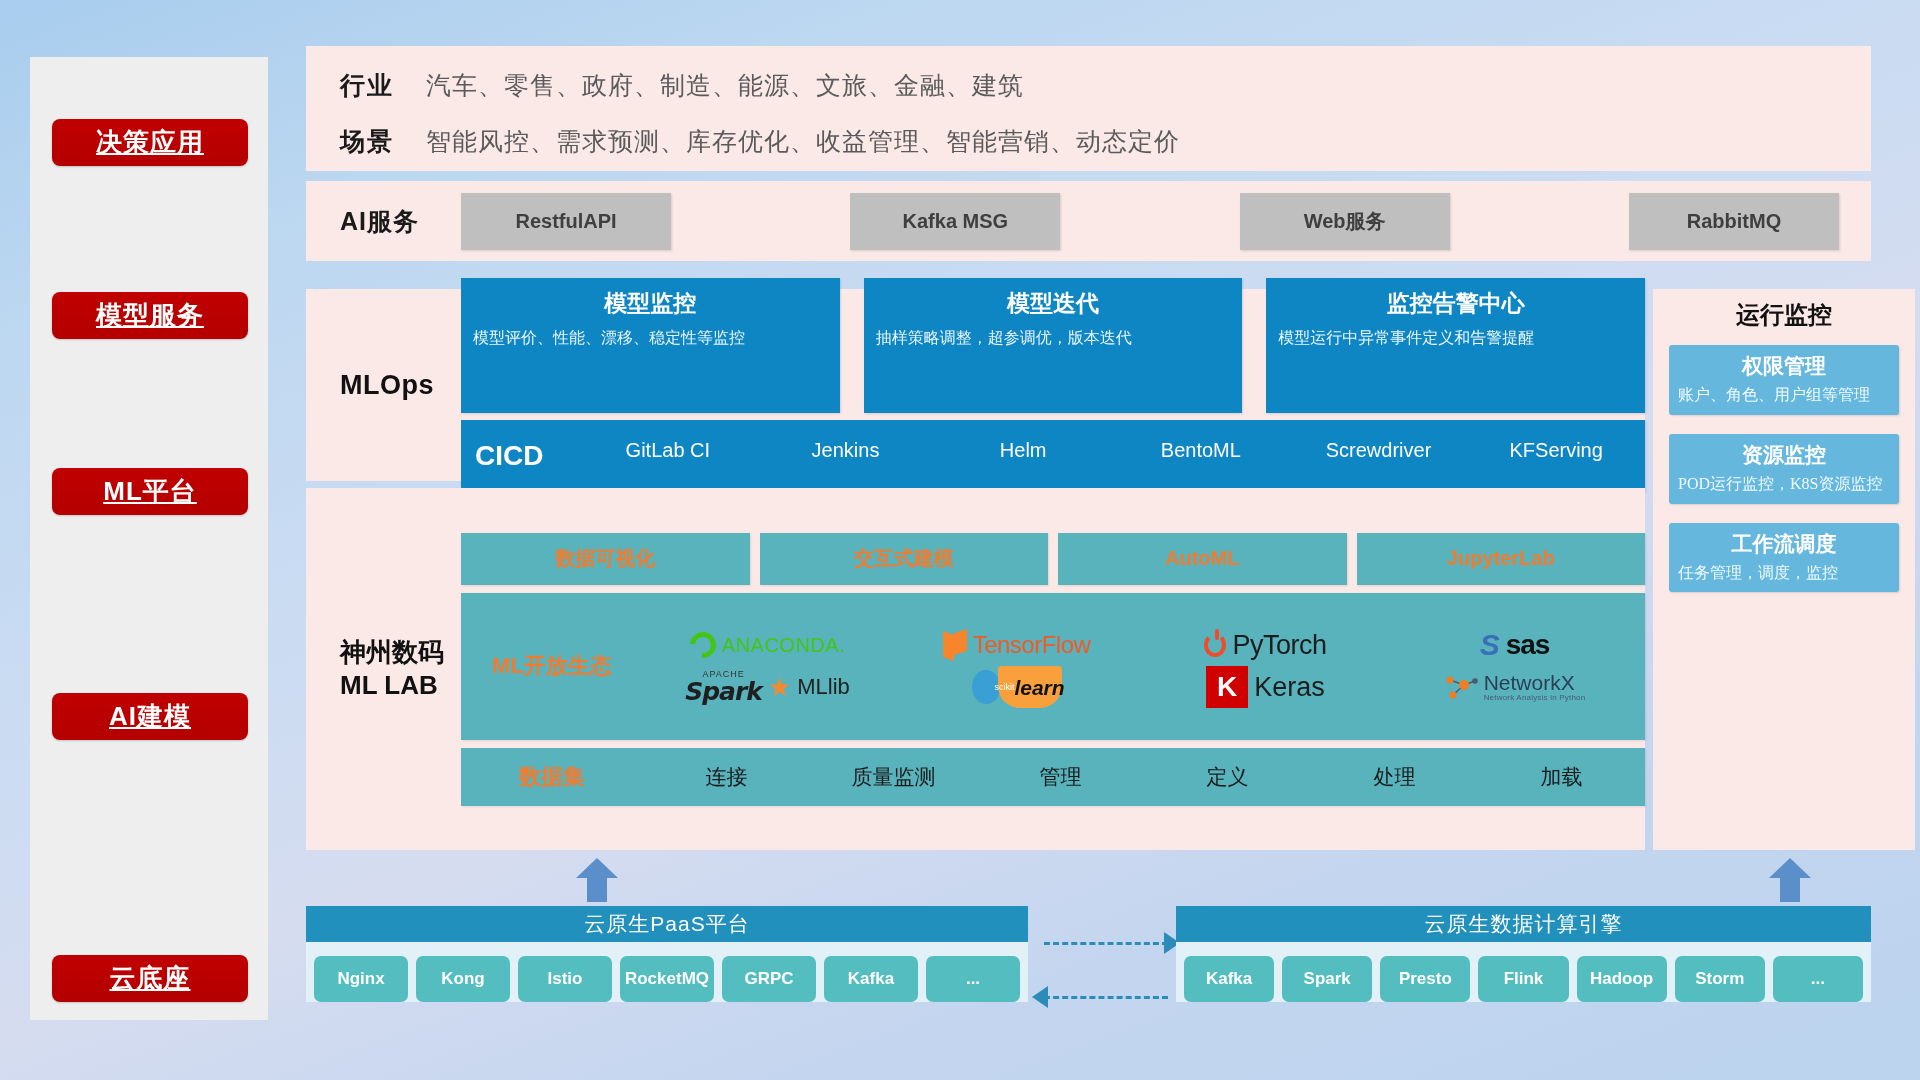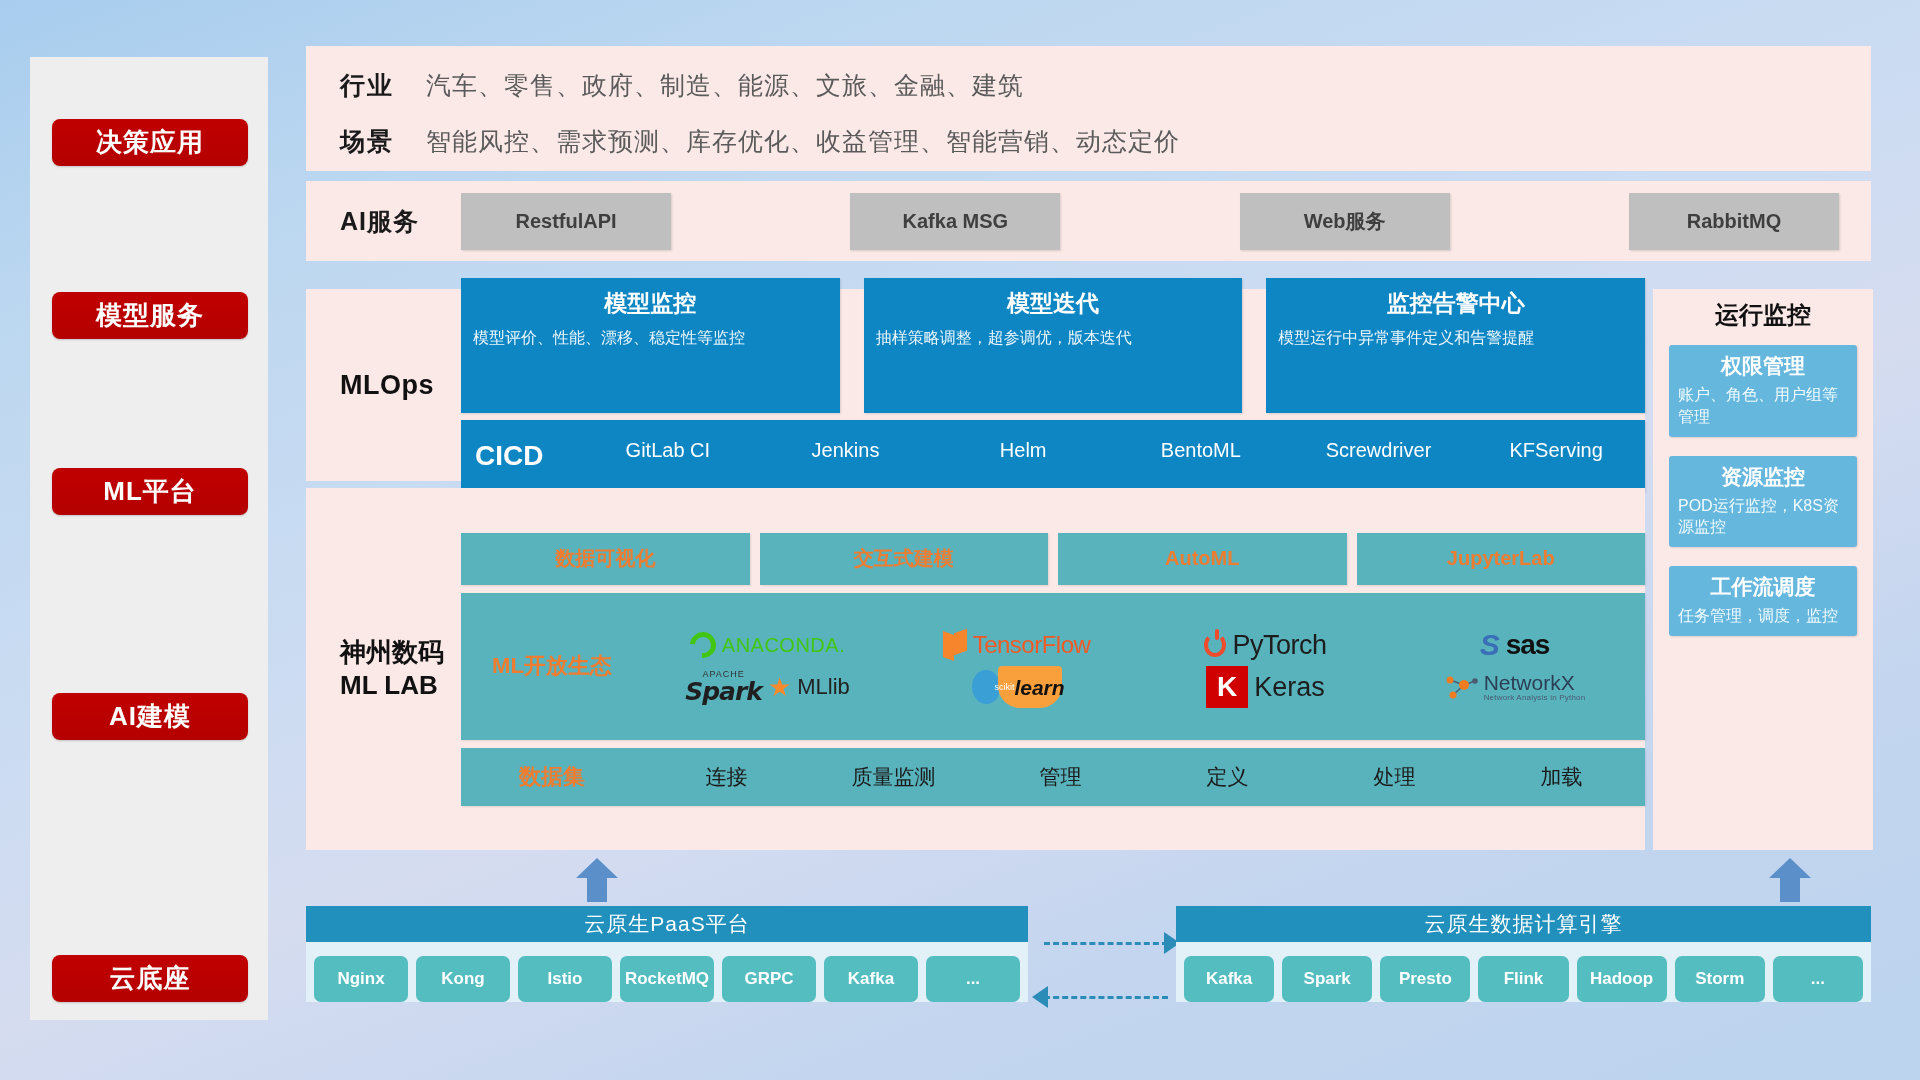--- a/index.html
+++ b/index.html
@@ -20,20 +20,21 @@
     background: #eeeeee;
   }
   .rail-badge {
     position: absolute; left: 22px; width: 196px; height: 47px;
     background: linear-gradient(180deg,#c00000 0%, #b40000 100%);
     border-radius: 8px;
     color: #fff; font-size: 26px; font-weight: bold;
     display: flex; align-items: center; justify-content: center;
     letter-spacing: 1px;
     box-shadow: 0 1px 2px rgba(0,0,0,.18);
+    text-decoration: underline;
   }
   #rail-b0 { top: 62px; }
   #rail-b1 { top: 235px; }
   #rail-b2 { top: 411px; }
   #rail-b3 { top: 636px; }
   #rail-b4 { top: 898px; }
 
   
   #main { position: absolute; left: 306px; top: 0; width: 1565px; height: 1080px; }
 
@@ -194,22 +195,23 @@
     box-shadow: 1px 1px 2px rgba(0,0,0,.1);
   }
   #ds-bar .ds-head {
     width: 182px; text-align: center;
     font-size: 22px; font-weight: bold; color: #ef7d31;
   }
   #ds-bar .ds-item { flex: 1; text-align: center; font-size: 21px; color: #1b1b1b; }
 
   
   #band-monitor {
-    position: absolute; left: 1347px; top: 289px; width: 220px; height: 561px;
+    position: absolute; left: 1347px; top: 289px; width: 262px; height: 561px;
     padding: 10px 16px 0 16px;
+    font-family: Liberation Serif, serif;
   }
   #monitor-title {
     text-align: center; font-size: 24px; font-weight: bold; color: #111; margin-bottom: 14px;
   }
   .mon-card {
     background: #65b7dd; border-radius: 3px;
     padding: 7px 9px 9px 9px; margin-bottom: 19px;
     box-shadow: 1px 1px 2px rgba(0,0,0,.12);
   }
   .mon-card .mon-h {

